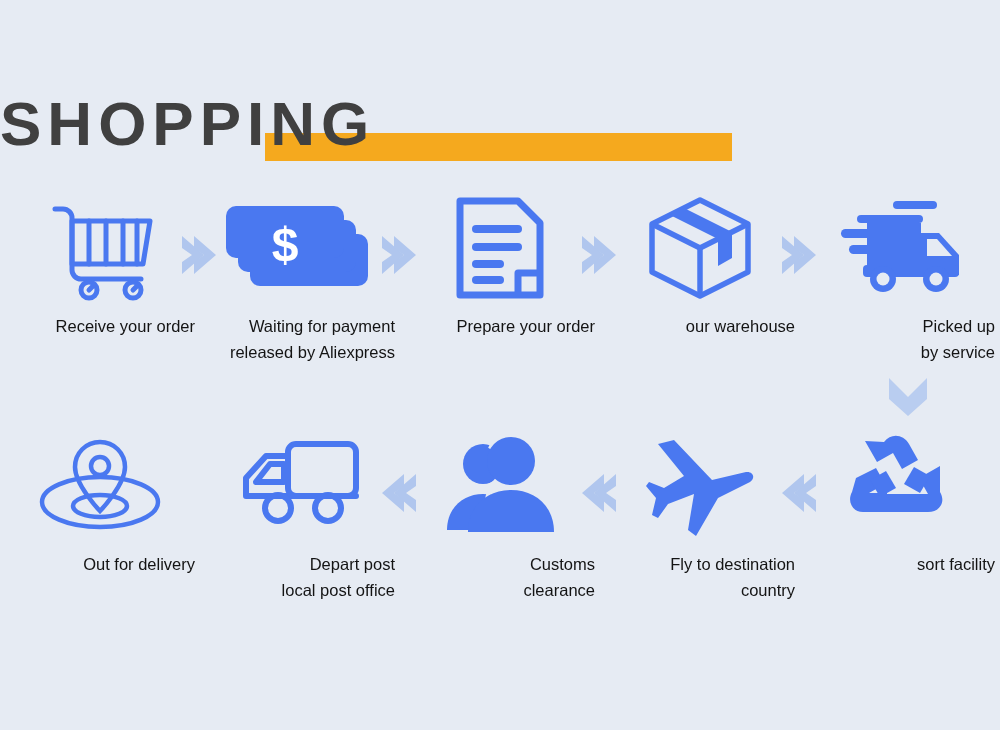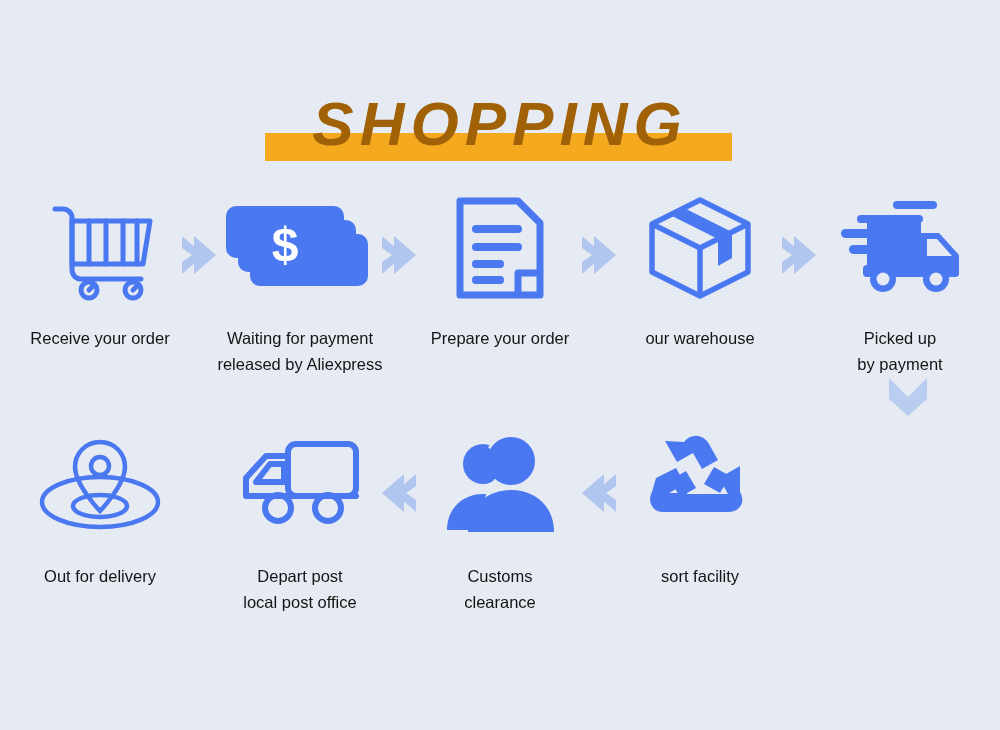--- a/index.html
+++ b/index.html
@@ -29,28 +29,26 @@
     top: 45px;
     width: 467px;
     height: 28px;
     background: #f5a91e;
   }
   .title-text {
     position: absolute;
     left: 0;
     top: 0;
     width: 1000px;
-    text-align: center;
     font-size: 62px;
     font-weight: bold;
     letter-spacing: 6px;
-    color: #a16207;
+    color: #404040;
     line-height: 72px;
     font-family: "Liberation Sans", sans-serif;
-    font-style: italic;
   }
 
   
   .row {
     position: absolute;
     left: 0;
     width: 1000px;
     display: flex;
     align-items: flex-start;
   }
@@ -64,22 +62,22 @@
     align-items: center;
     position: relative;
   }
   .step-icon {
     height: 116px;
     display: flex;
     align-items: center;
     justify-content: center;
   }
   .step-label {
-    margin-top: 20px;
-    text-align: center;
+    margin-top: 8px;
+    text-align: right;
     font-size: 16.5px;
     color: #141414;
     line-height: 1.55;
     width: 190px;
     font-family: "Liberation Sans", sans-serif;
   }
 
   
   .chev {
     position: absolute;
@@ -210,21 +208,21 @@
         </g>
         <path d="M90 44 h10 l15 17 h-25 z" fill="#e6ebf3"></path>
         <circle cx="46" cy="84" r="13" fill="#4a78f0"></circle>
         <circle cx="46" cy="84" r="6.5" fill="#e6ebf3"></circle>
         <circle cx="99" cy="84" r="13" fill="#4a78f0"></circle>
         <circle cx="99" cy="84" r="6.5" fill="#e6ebf3"></circle>
       </svg>
     </div>
     <div class="step-label">
       <div>Picked up</div>
-      <div>by payment</div>
+      <div>by service</div>
     </div>
   </div>
 </div>
 
 <div class="chev-down">
   <svg width="44" height="42" viewBox="0 0 44 42">
     <path d="M3 3 L22 22 L41 3 L41 14 L22 33 L3 14 Z" fill="#b9cdf0"></path>
     <path d="M3 13 L22 32 L41 13 L41 24 L22 41 L3 24 Z" fill="#b9cdf0"></path>
   </svg>
 </div>
@@ -291,20 +289,39 @@
       <div>clearance</div>
     </div>
     <div class="chev chev-left">
       <svg width="42" height="46" viewBox="0 0 42 46">
         <path d="M38 4 L16 23 L38 42 L38 30 L28 23 L38 16 Z" fill="#b0c6ee"></path>
         <path d="M26 4 L4 23 L26 42 L26 30 L16 23 L26 16 Z" fill="#b0c6ee"></path>
       </svg>
     </div>
   </div>
 
+  <div class="step">
+    <div class="step-icon">
+      <svg width="124" height="108" viewBox="0 0 124 108">
+        <g fill="#4a78f0">
+          <path d="M20 12 L36 8 L74 48 L108 40 C115 39 118 46 112 50 L80 66 L58 104 L50 98 L56 62 L30 72 L20 86 L14 83 L18 66 L8 54 L11 50 L26 56 L46 44 Z"></path>
+        </g>
+      </svg>
+    </div>
+    <div class="step-label">
+      <div>Fly to destination</div>
+      <div>country</div>
+    </div>
+    <div class="chev chev-left">
+      <svg width="42" height="46" viewBox="0 0 42 46">
+        <path d="M38 4 L16 23 L38 42 L38 30 L28 23 L38 16 Z" fill="#b0c6ee"></path>
+        <path d="M26 4 L4 23 L26 42 L26 30 L16 23 L26 16 Z" fill="#b0c6ee"></path>
+      </svg>
+    </div>
+  </div>
 
   <div class="step">
     <div class="step-icon">
       <svg width="112" height="104" viewBox="0 0 112 104">
         <g fill="#4a78f0">
 
           <path d="M40 8 c7 -9 19 -8 25 2 l9 16 l-16 9 l-9 -16 l-16 9 l-12 -21 z"></path>
 
           <path d="M96 58 c6 10 0 20 -12 20 l-18 0 l0 -18 l18 0 l-9 -16 l21 -12 z"></path>
 

